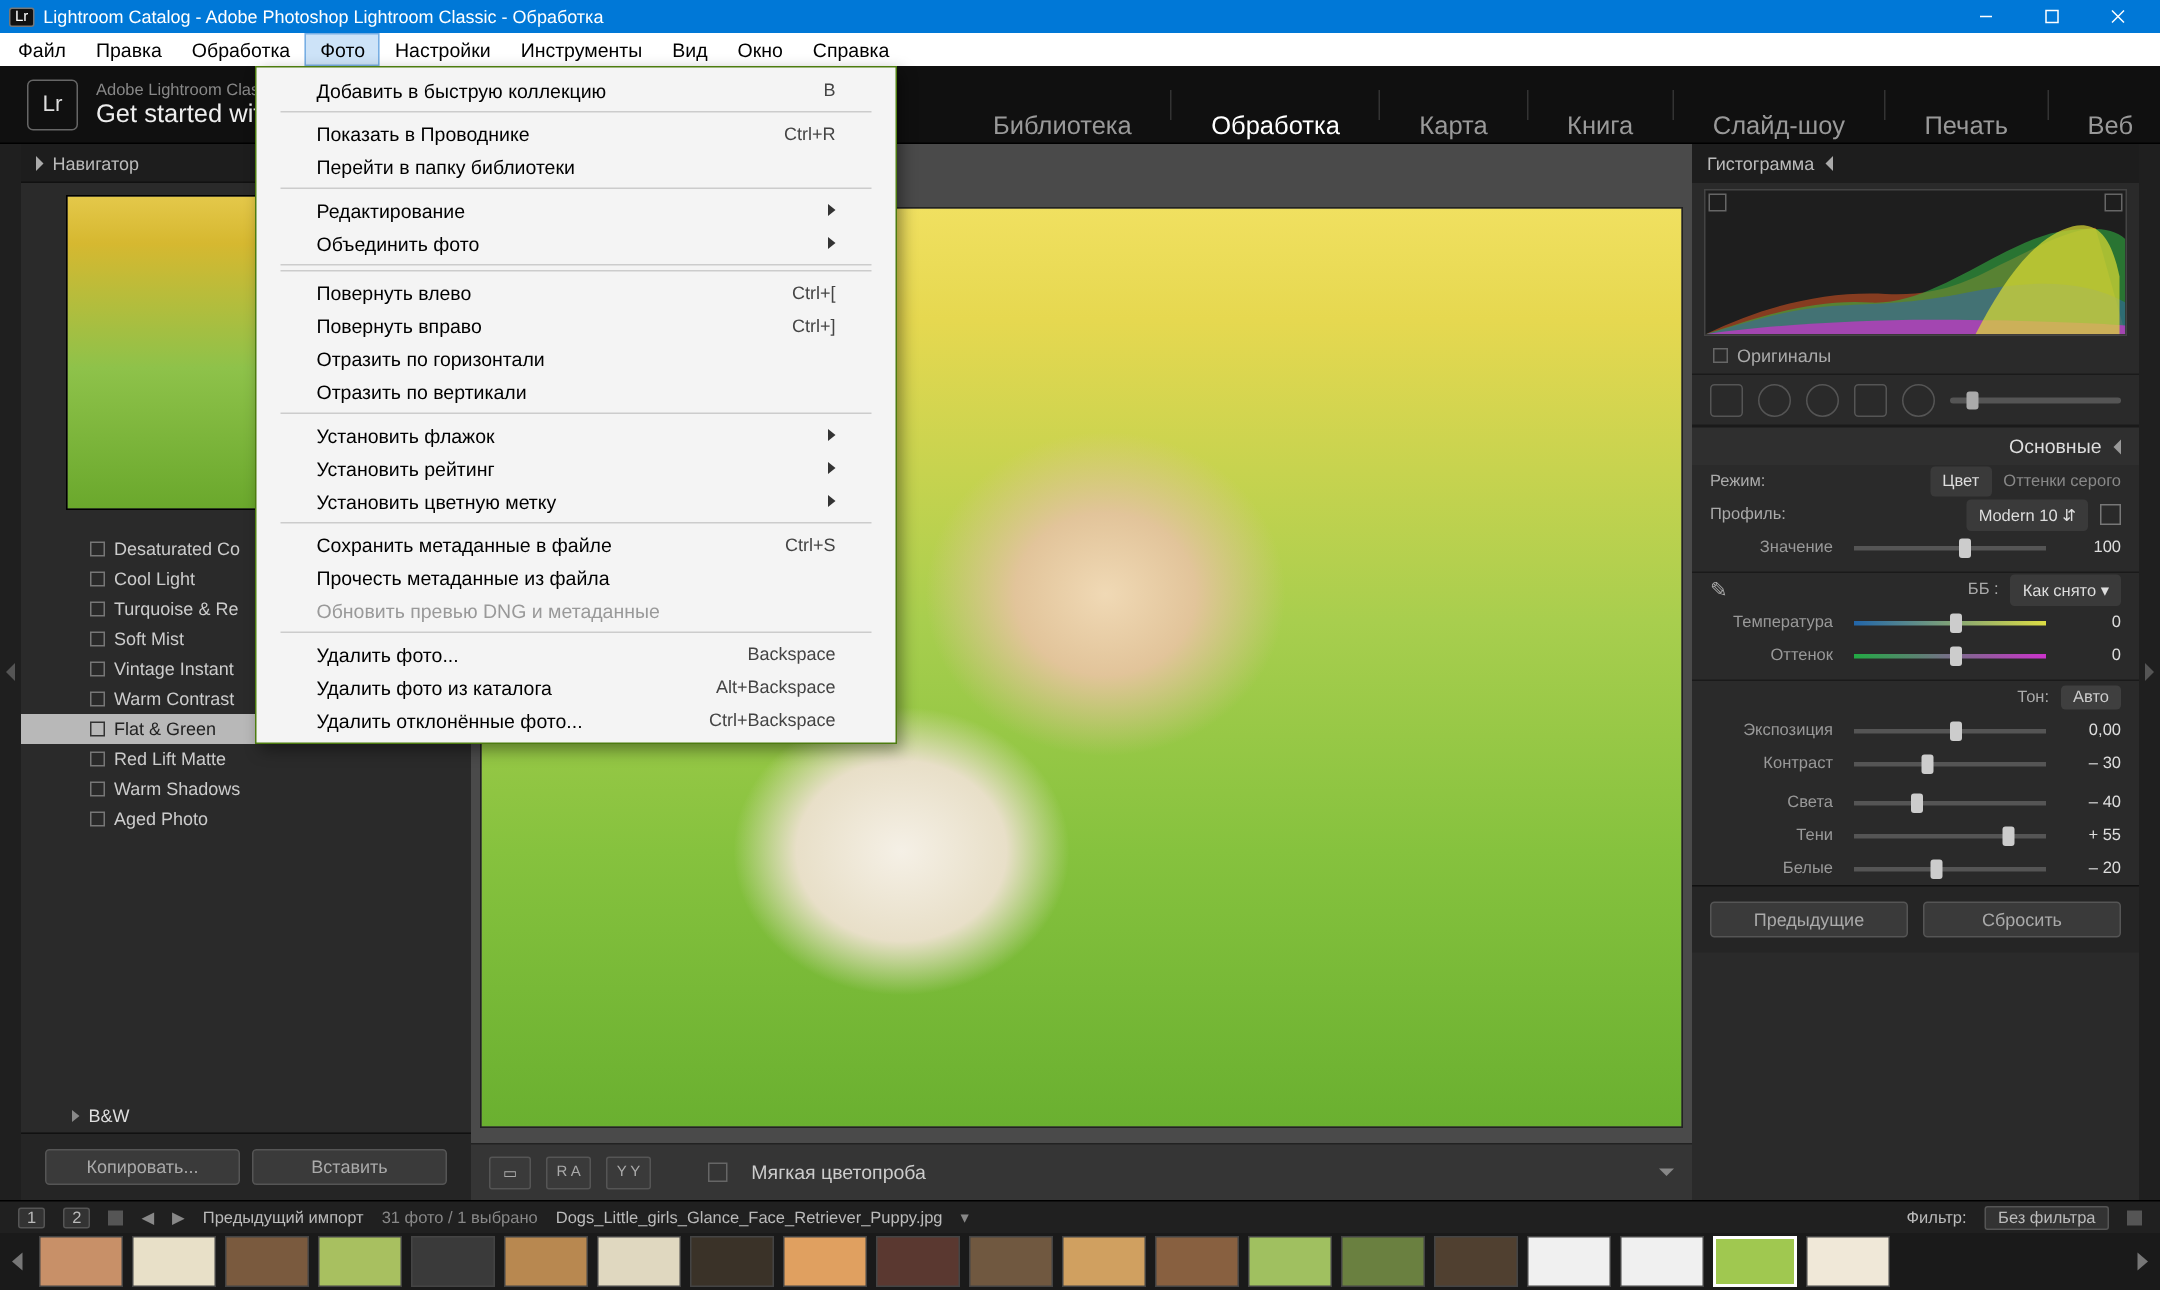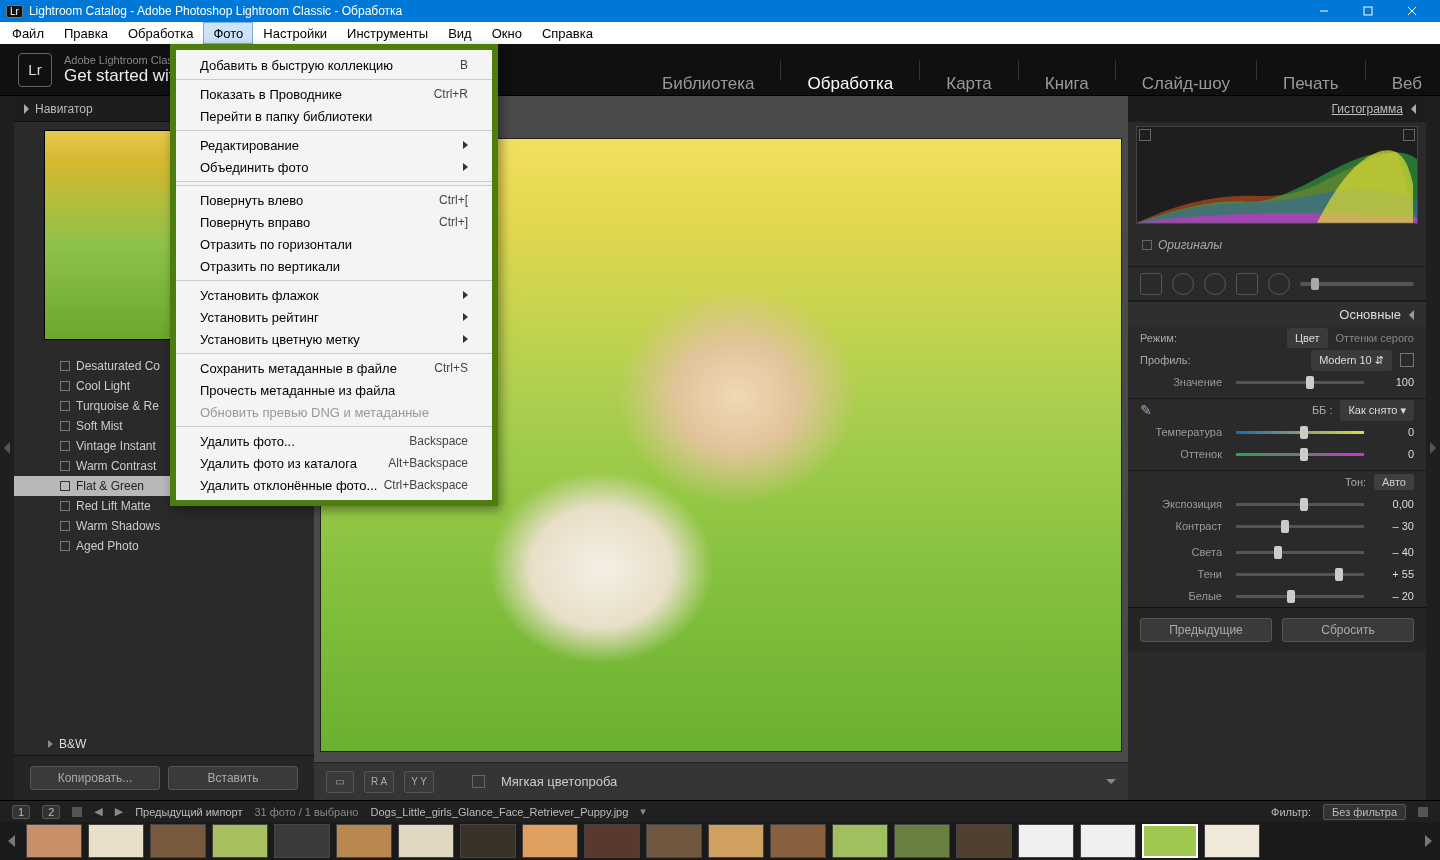--- a/index.html
+++ b/index.html
@@ -61,27 +61,27 @@
   linear-gradient(180deg,#f0e060 0%,#e6d850 12%,#a8ce4e 45%,#86c23e 70%,#6ab030 100%);
   border:1px solid #222;}
 .toolbar2 { height:38px; background:#353535; border-top:1px solid #222; display:flex; align-items:center; padding:0 12px; gap:10px;}
 .toolbar2 .tbtn { height:22px; min-width:28px; border:1px solid #555; background:#3a3a3a; border-radius:2px; display:flex; align-items:center; justify-content:center; color:#aaa; font-size:10px; padding:0 6px;}
 .toolbar2 .chk { width:13px; height:13px; border:1px solid #666; margin-right:6px;}
 .toolbar2 .lbl { color:#ccc; font-size:13px;}
 .toolbar2 .spacer{flex:1;}
 .toolbar2 .dd { width:0;height:0;border-left:5px solid transparent;border-right:5px solid transparent;border-top:5px solid #888;}
 
 .rightpanel { width:298px; background:#2a2a2a; display:flex; flex-direction:column;}
-.rphdr { height:26px; background:#1d1d1d; display:flex; align-items:center; justify-content:flex-end; padding:0 10px; color:#bbb; font-size:12px; gap:8px;text-decoration:underline;}
+.rphdr { height:26px; background:#1d1d1d; display:flex; align-items:center; justify-content:flex-start; padding:0 10px; color:#bbb; font-size:12px; gap:8px;}
 .rphdr .chev{ width:0;height:0;border-top:5px solid transparent;border-bottom:5px solid transparent;border-right:5px solid #aaa;}
 .histo { height:98px; margin:4px 8px 0; border:1px solid #444; background:#1e1e1e; position:relative; overflow:hidden;}
 .histo .clip { position:absolute; top:2px; width:12px; height:12px; border:1px solid #666;}
 .histo .clip.l{left:2px;} .histo .clip.r{right:2px;}
 .histo svg { position:absolute; bottom:0; left:0; width:100%; height:80%;}
-.origrow{ height:43px; display:flex; align-items:center; padding:0 14px; color:#aaa; font-size:12px; gap:6px; border-bottom:1px solid #1a1a1a;font-style:italic;}
+.origrow{ height:26px; display:flex; align-items:center; padding:0 14px; color:#aaa; font-size:12px; gap:6px; border-bottom:1px solid #1a1a1a;}
 .origrow .box{width:10px;height:10px;border:1px solid #666;}
 .toolrow{ height:34px; display:flex; align-items:center; gap:10px; padding:0 12px; border-bottom:1px solid #1a1a1a;}
 .toolrow .t{ width:22px;height:22px;border:1px solid #555;border-radius:11px;}
 .toolrow .t.sq{border-radius:3px;}
 .toolrow .sl{ flex:1; height:4px; background:#555; border-radius:2px; position:relative;}
 .toolrow .sl .k{position:absolute;top:-4px;left:10%;width:8px;height:12px;background:#aaa;border-radius:2px;}
 
 .sechdr{ height:26px; background:#2f2f2f; display:flex; align-items:center; justify-content:flex-end; padding:0 12px; color:#ddd; font-size:13px; gap:8px; border-top:1px solid #1a1a1a;}
 .sechdr .chev{ width:0;height:0;border-top:5px solid transparent;border-bottom:5px solid transparent;border-right:5px solid #999;}
 
@@ -105,21 +105,21 @@
 .fsinfo .spacer{flex:1;}
 .fsinfo .dd{background:#333;border:1px solid #555;padding:1px 8px;border-radius:2px;}
 .thumbs { height:38px; display:flex; gap:6px; padding:2px 26px; align-items:center; overflow:hidden;}
 .thumb { width:56px; height:34px; border:1px solid #444; }
 .thumb.sel{border:2px solid #fff;}
 .thumbs .navtri{width:0;height:0;border-top:6px solid transparent;border-bottom:6px solid transparent;}
 .thumbs .navtri.l{border-right:7px solid #777;position:absolute;left:8px;}
 .thumbs .navtri.r{border-left:7px solid #777;position:absolute;right:8px;}
 
 
-.dropdown { position:absolute; top:44px; left:170px; width:328px; background:#f4f4f4; border:6px solid #4d7c0f; box-shadow:3px 4px 10px rgba(0,0,0,0.4); z-index:100; padding:4px 0; color:#000;}
+.dropdown { position:absolute; top:44px; left:170px; width:428px; background:#f4f4f4; border:1px solid #4d7c0f; box-shadow:3px 4px 10px rgba(0,0,0,0.4); z-index:100; padding:4px 16px; color:#000;}
 .dropdown .dmi { height:22px; display:flex; align-items:center; padding:0 24px; font-size:13px;}
 .dropdown .dmi.dis { color:#999;}
 .dropdown .dmi .sc { margin-left:auto; color:#444; font-size:12px;}
 .dropdown .dmi .sub{ margin-left:auto; width:0;height:0;border-top:4px solid transparent;border-bottom:4px solid transparent;border-left:5px solid #333;}
 .dropdown hr { border:none; border-top:1px solid #ccc; margin:3px 0;}
 </style>
 </head>
 <body>
 
 <div class="titlebar">

